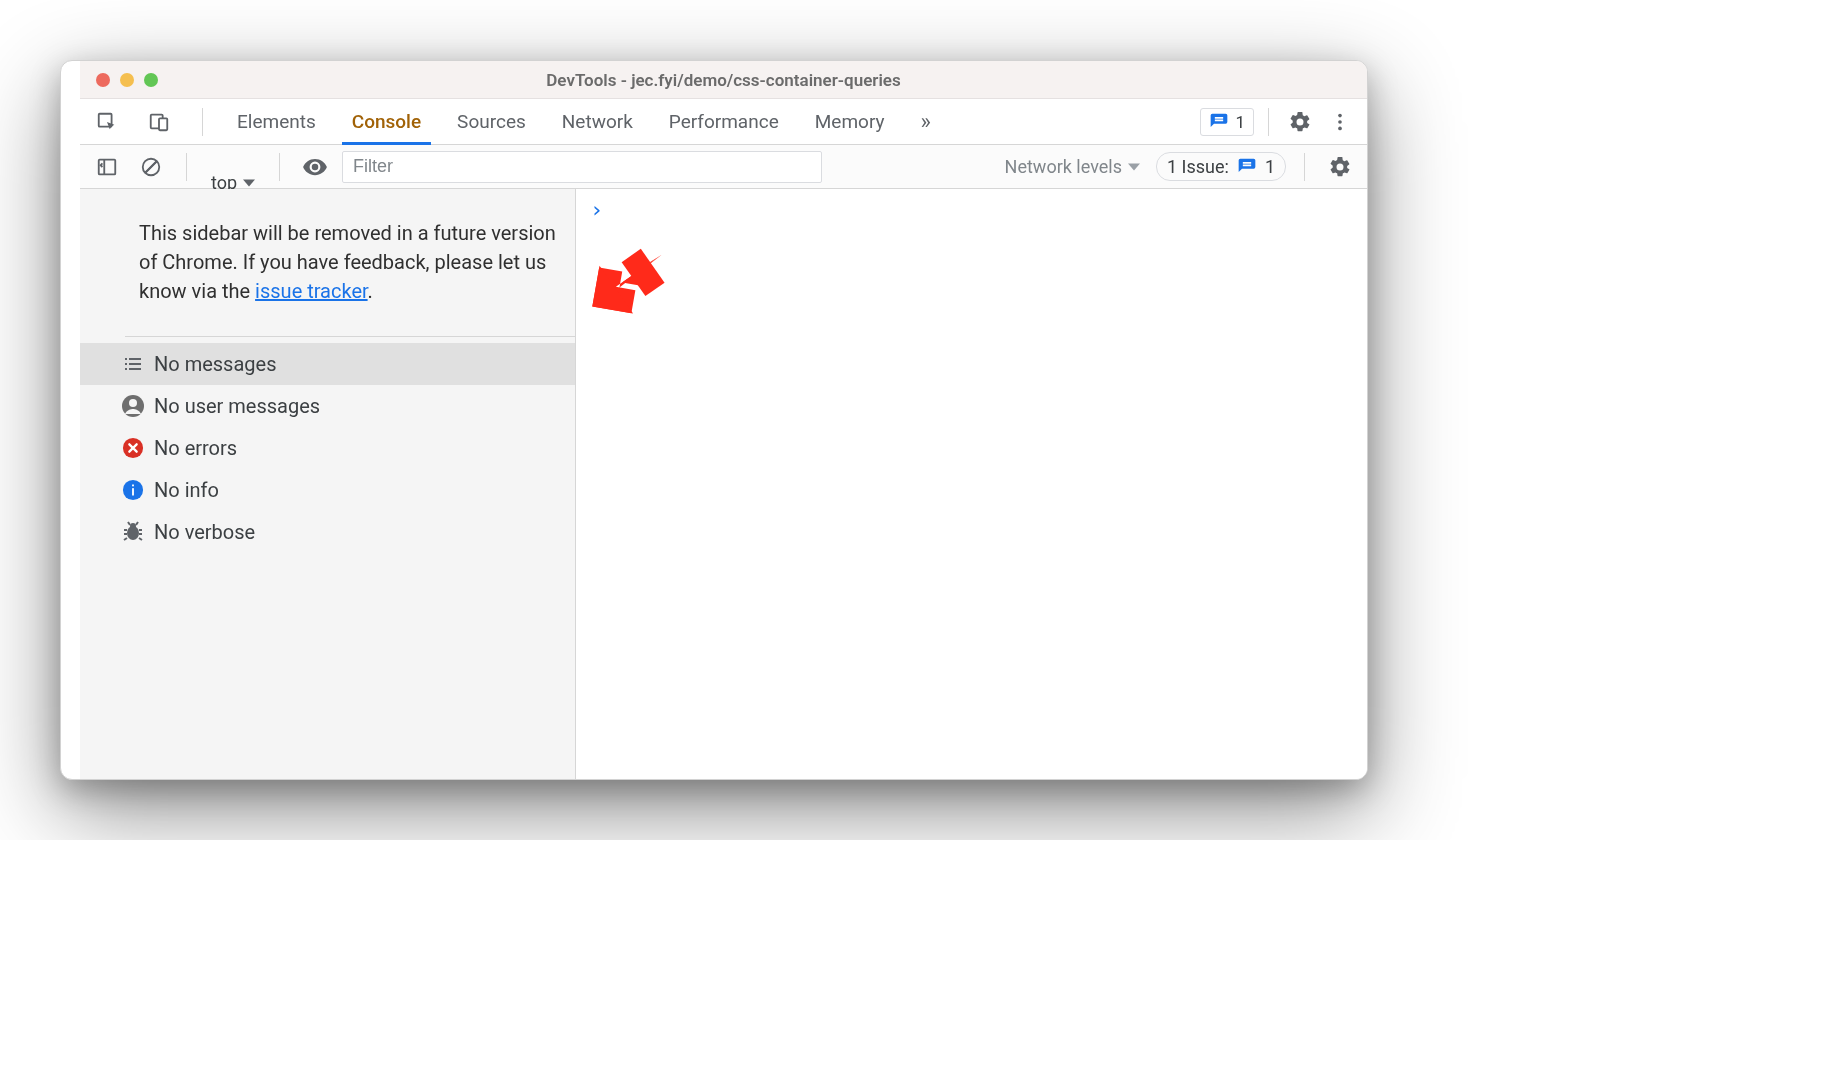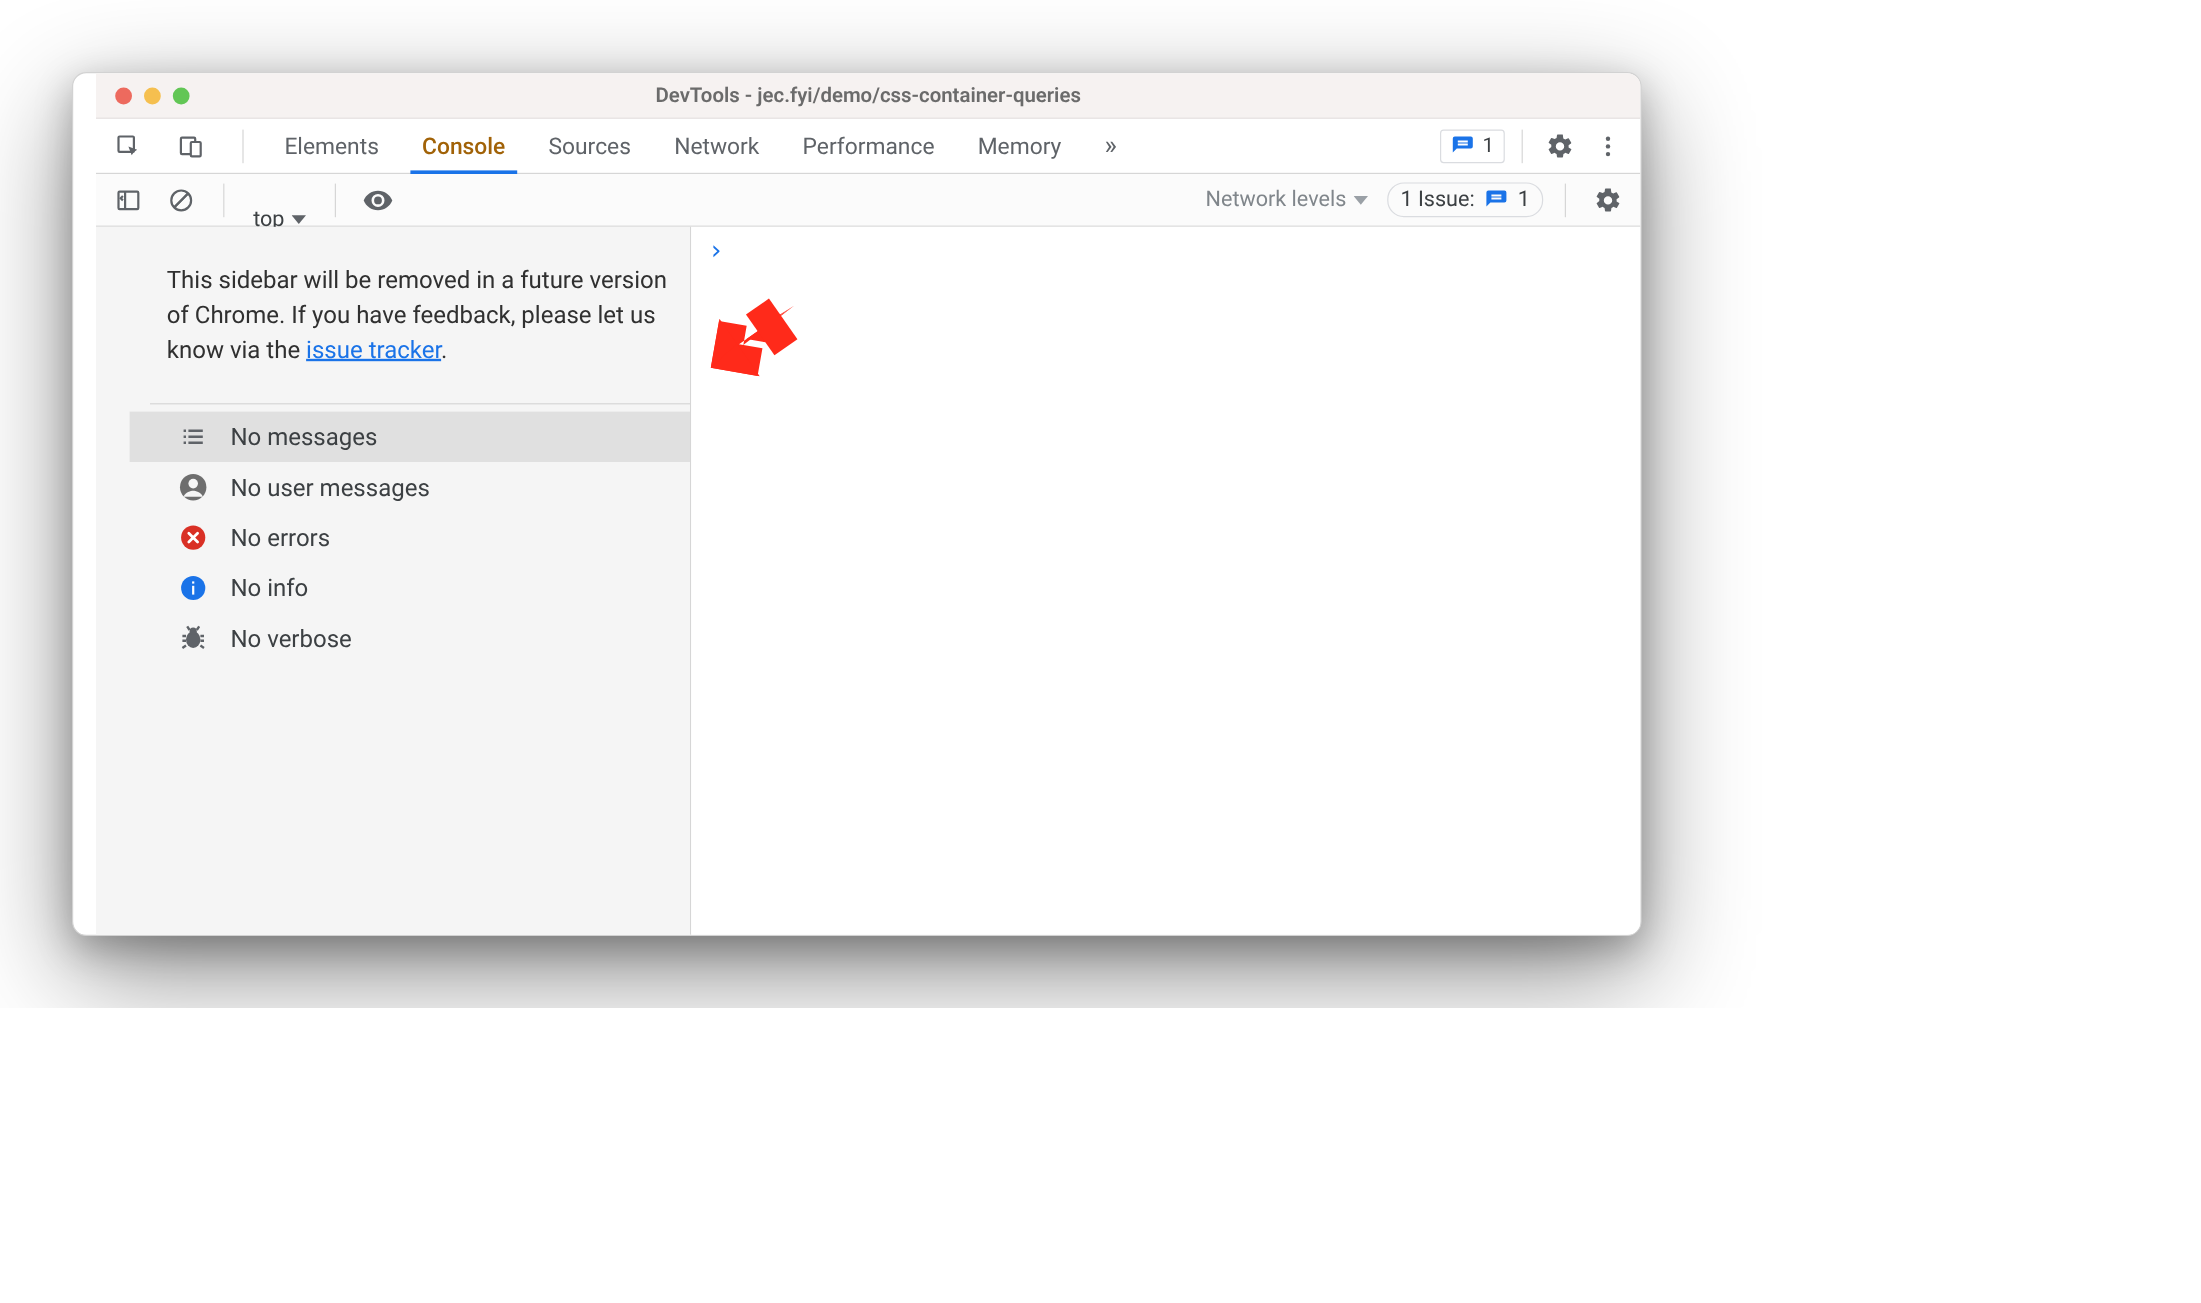--- a/index.html
+++ b/index.html
@@ -186,25 +186,24 @@
   }
   .deprecation a { color: #1a73e8; text-decoration: underline; }
   .filter-list {
     display: flex;
     flex-direction: column;
     padding-top: 6px;
   }
   .filter-item {
     display: flex;
     align-items: center;
-    gap: 18px;
+    gap: 8px;
     padding: 8px 10px 8px 40px;
     font-size: 20px;
     color: #3c4043;
-    margin-left: 28px;
   }
   .filter-item.selected {
     background: #e0e0e0;
   }
   .fi-icon {
     width: 26px; height: 26px;
     display: flex; align-items: center; justify-content: center;
     flex: 0 0 auto;
   }
   .console-area {
@@ -312,20 +311,21 @@
       <svg width="12" height="12" viewBox="0 0 10 10">
           <path d="M0 2 L10 2 L5 8 Z" fill="#5f6368"></path>
         </svg>
     </div>
     <div class="vsep"></div>
     <div class="icon-btn">
       <svg width="26" height="26" viewBox="0 0 24 24" fill="#5f6368">
           <path d="M12 4.5C7 4.5 2.73 7.61 1 12c1.73 4.39 6 7.5 11 7.5s9.27-3.11 11-7.5C21.27 7.61 17 4.5 12 4.5zm0 12.5a5 5 0 1 1 0-10 5 5 0 0 1 0 10zm0-8a3 3 0 1 0 0 6 3 3 0 0 0 0-6z"></path>
         </svg>
     </div>
+    <input class="filter-input" placeholder="Filter" style="">
     <div class="console-spacer"></div>
     <div class="levels">
       <span>Network levels</span>
       <svg width="12" height="12" viewBox="0 0 10 10">
           <path d="M0 2 L10 2 L5 8 Z" fill="#9aa0a6"></path>
         </svg>
     </div>
     <div class="issue-link">
       <span>1 Issue:</span>
       <svg class="chat-icon" viewBox="0 0 24 24" fill="#1a73e8">

